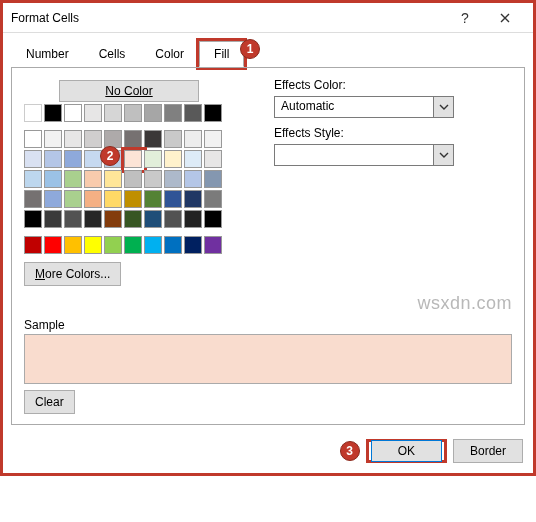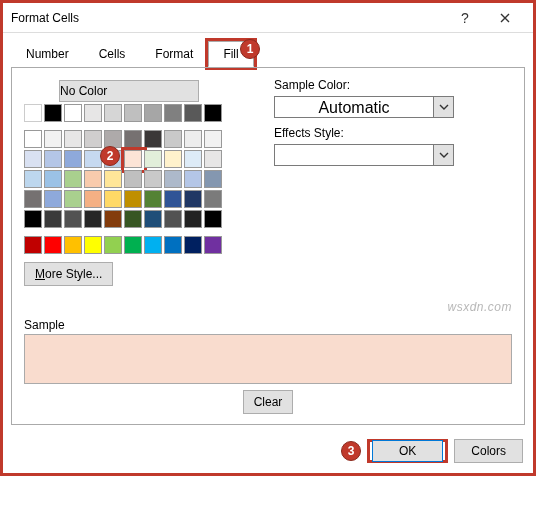--- a/index.html
+++ b/index.html
@@ -10,43 +10,43 @@
   .titlebar-btn { width: 40px; height: 28px; display: flex; align-items: center; justify-content: center; font-size: 14px; color: #333; }
   .tabs { display: flex; padding: 4px 8px 0 8px; margin-top: 4px; }
   .tab { padding: 5px 14px 5px 14px; border: 1px solid transparent; cursor: pointer; font-size: 12px; position: relative; }
   .tab.active { border: 1px solid #aaa; border-bottom: 1px solid #fff; background: #fff; }
   .tab-highlight { position: absolute; border: 3px solid #c0392b; padding: 3px 16px; top: -2px; pointer-events: none; }
   .content { flex: 1; border: 1px solid #aaa; margin: 0 8px 8px 8px; padding: 10px 12px; position: relative; display: flex; flex-direction: column; }
   .row { display: flex; gap: 40px; }
   .col-left { width: 210px; }
   .col-right { flex: 1; }
   .label { font-size: 12px; margin-bottom: 4px; }
-  .nocolor-btn { display: block; width: 140px; margin: 2px auto 2px auto; text-align: left; border: 1px solid #adadad; padding: 3px 0; background: #e1e1e1; cursor: pointer; font-size: 12px; }
+  .nocolor-btn { display: block; width: 140px; margin: 2px auto 2px auto; text-align: center; border: 1px solid #adadad; padding: 3px 0; background: #e1e1e1; cursor: pointer; font-size: 12px; text-decoration: underline; }
   .swatch-grid { display: flex; flex-wrap: wrap; gap: 2px; width: 202px; margin-top: 2px; }
   .swatch { width: 18px; height: 18px; border: 1px solid #999; cursor: pointer; position: relative; }
   .swatch.nocolor { background: #fff; border: 1px solid #ccc; }
   .gap-row { width: 100%; height: 4px; }
   .dropdown { display: flex; border: 1px solid #7a7a7a; height: 22px; margin-bottom: 8px; width: 180px; background: #fff; }
-  .dropdown-text { flex: 1; padding: 2px 6px; font-size: 16px; text-align: center; }
+  .dropdown-text { flex: 1; padding: 2px 6px; font-size: 12px; }
   .dropdown-arrow { width: 20px; display: flex; align-items: center; justify-content: center; border-left: 1px solid #7a7a7a; background: #e1e1e1; }
   .btn { border: 1px solid #adadad; background: #e1e1e1; padding: 4px 10px; font-size: 12px; cursor: pointer; }
   .btn-row { display: flex; gap: 10px; margin-top: 8px; }
   .sample-label { margin-top: auto; font-size: 12px; padding-top: 20px; }
   .sample-box { border: 1px solid #aaa; height: 50px; background: #f9dcce; margin-top: 2px; }
-  .bottom-right { display: flex; justify-content: center; margin-top: 6px; }
+  .bottom-right { display: flex; justify-content: flex-start; margin-top: 6px; }
   .footer { display: flex; justify-content: flex-end; gap: 6px; padding: 6px 10px 10px 0; align-items: center; }
   .ok-btn { border: 1px solid #0078d7; background: #e1e1e1; padding: 3px 26px; font-size: 12px; }
   .ok-wrap { border: 3px solid #c0392b; padding: 2px; display: inline-block; }
   .cancel-btn { border: 1px solid #adadad; background: #e1e1e1; padding: 4px 16px; font-size: 12px; }
   .callout { width: 20px; height: 20px; border-radius: 50%; background: #c0392b; color: #fff; display: flex; align-items: center; justify-content: center; font-size: 12px; font-weight: bold; border: 1px solid #8b291d; }
   .callout-1 { position: absolute; left: 240px; top: 39px; z-index: 10; }
   .swatch-highlight { position: absolute; top: -4px; left: -4px; width: 26px; height: 26px; border: 3px solid #c0392b; pointer-events: none; }
   .callout-2 { position: absolute; left: 100px; top: 146px; z-index: 10; }
   svg { width: 10px; height: 10px; }
-  .watermark { position: absolute; right: 12px; bottom: 110px; color: #b8b8b8; font-size: 12px; letter-spacing: 0.5px; pointer-events: none; font-style: italic; }
+  .watermark { position: absolute; right: 12px; bottom: 110px; color: #b8b8b8; font-size: 18px; letter-spacing: 0.5px; pointer-events: none; }
 </style>
 </head>
 <body>
 
 <div class="outer">
   <div class="titlebar">
     <span class="titlebar-title">Format Cells</span>
     <div class="titlebar-btn">?</div>
     <div class="titlebar-btn">
       <svg viewBox="0 0 10 10">
@@ -54,21 +54,21 @@
         </svg>
     </div>
   </div>
 
   <div class="callout callout-1">1</div>
   <div class="callout callout-2">2</div>
 
   <div class="tabs">
     <div class="tab">Number</div>
     <div class="tab">Cells</div>
-    <div class="tab">Format</div>
+    <div class="tab">Color</div>
     <div class="tab active" style="position:relative;">
       <span>Fill</span>
       <span class="tab-highlight" style="left:-4px; right:-4px; top:-4px; bottom:-4px; padding:0; position:absolute;"></span>
     </div>
   </div>
 
   <div class="content">
     <div class="row">
       <div class="col-left">
         <div class="nocolor-btn">No Color</div>
@@ -142,25 +142,25 @@
             <div class="swatch" style="background: rgb(255, 192, 0);"></div>
             <div class="swatch" style="background: rgb(255, 255, 0);"></div>
             <div class="swatch" style="background: rgb(146, 208, 80);"></div>
             <div class="swatch" style="background: rgb(0, 176, 80);"></div>
             <div class="swatch" style="background: rgb(0, 176, 240);"></div>
             <div class="swatch" style="background: rgb(0, 112, 192);"></div>
             <div class="swatch" style="background: rgb(0, 32, 96);"></div>
             <div class="swatch" style="background: rgb(112, 48, 160);"></div>
           </div>
         <div class="btn-row">
-          <span class="btn"><u>M</u><span>ore Style...</span></span>
+          <span class="btn"><u>M</u><span>ore Colors...</span></span>
         </div>
       </div>
       <div class="col-right">
-        <div class="label"><span>Sample Color:</span></div>
+        <div class="label"><span>Effects Color:</span></div>
         <div class="dropdown">
           <div class="dropdown-text">Automatic</div>
           <div class="dropdown-arrow">
               <svg viewBox="0 0 10 10">
                 <path d="M1 3 L5 7 L9 3" fill="none" stroke="#333" stroke-width="1.4"></path>
               </svg>
             </div>
         </div>
         <div class="label"><span>Effects Style:</span></div>
         <div class="dropdown">
@@ -181,15 +181,15 @@
       <span class="btn">Clear</span>
     </div>
     <div class="watermark">wsxdn.com</div>
   </div>
 
   <div class="footer">
     <div class="callout">3</div>
     <span class="ok-wrap">
       <span class="ok-btn">OK</span>
     </span>
-    <span class="cancel-btn">Colors</span>
+    <span class="cancel-btn">Border</span>
   </div>
 </div>
 
 </body></html>

